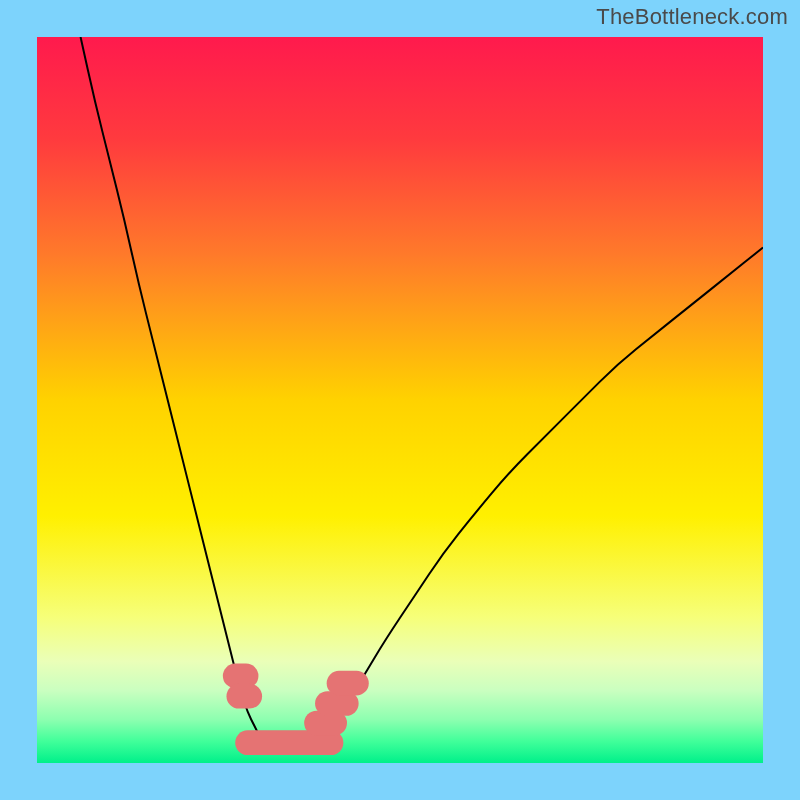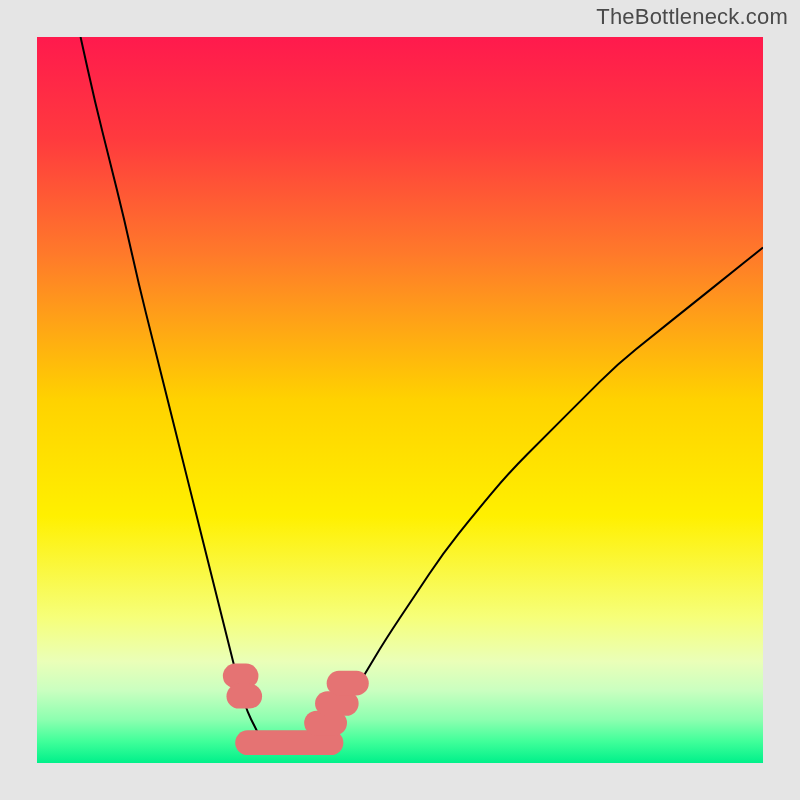--- a/index.html
+++ b/index.html
@@ -10,21 +10,21 @@
     background: #000;
     font-family: Arial, Helvetica, sans-serif;
     overflow: hidden;
   }
   .frame {
     position: absolute;
     left: 0;
     top: 0;
     width: 800px;
     height: 800px;
-    background: #e5e5e5;
+    background: #7dd3fc;
   }
   .plot {
     position: absolute;
     left: 37px;
     top: 37px;
     width: 726px;
     height: 726px;
     overflow: hidden;
   }
   .watermark {

